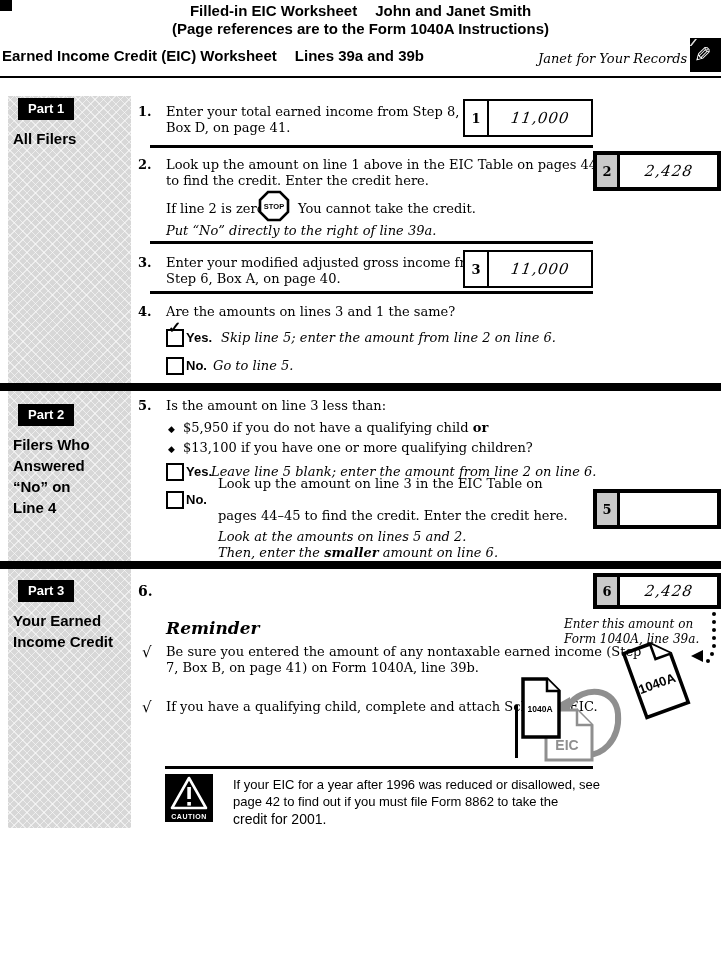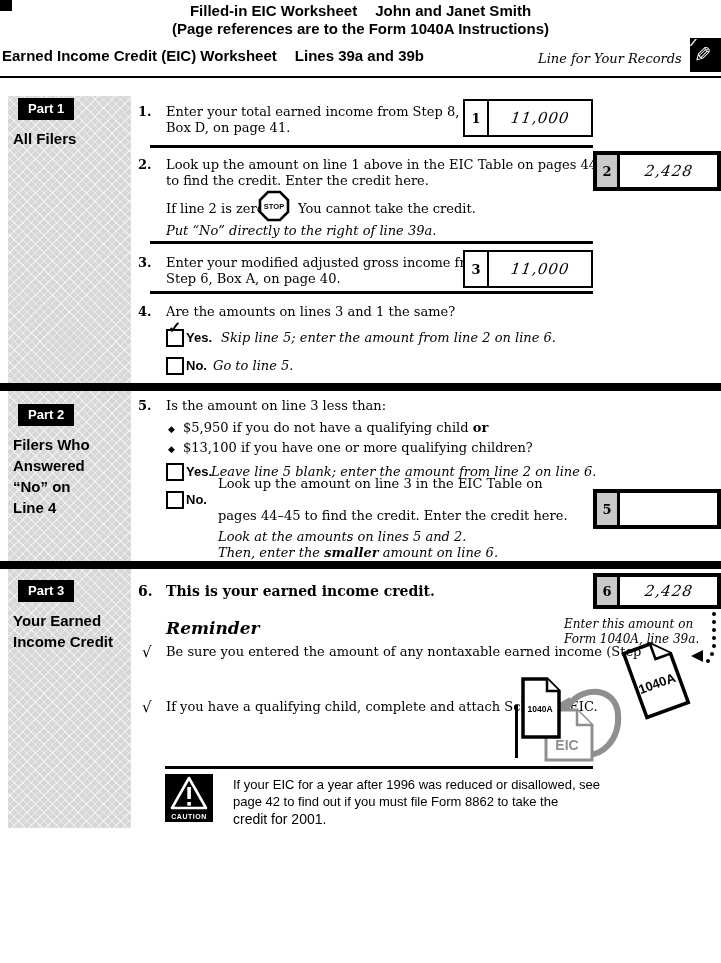--- a/index.html
+++ b/index.html
@@ -47,21 +47,21 @@
   <div class="corner" style="left:0;top:0;width:12px;height:11px;"></div>
 
   <div class="t sans bold center" style="top:3px;font-size:15px;">
     <span>Filled-in EIC Worksheet</span><span style="display:inline-block;width:18px;"></span><span>John and Janet Smith</span>
   </div>
   <div class="t sans bold center" style="top:21px;font-size:15px;">(Page references are to the Form 1040A Instructions)</div>
 
   <div class="t sans bold" style="left:2px;top:48px;font-size:15px;">
     <span>Earned Income Credit (EIC) Worksheet</span><span style="display:inline-block;width:18px;"></span><span>Lines 39a and 39b</span>
   </div>
-  <div class="t it" style="left:538px;top:51px;font-size:13px;">Line for Your Records</div>
+  <div class="t it" style="left:538px;top:51px;font-size:13px;">Janet for Your Records</div>
 
   <div class="pencil">
     <span class="lines">⁄⁄⁄</span>
     <span class="glyph">✎</span>
   </div>
 
   <div class="rule" style="left:0;top:76px;width:721px;height:2px;"></div>
 
   <div class="sidebar"></div>
   <div class="badge" style="left:18px;top:98px;">Part 1</div>
@@ -146,21 +146,20 @@
   <div class="vbox thick" style="left:593px;top:489px;width:128px;height:40px;">
     <div class="lbl">5</div>
     <div class="val">
         <span class="hand"></span>
       </div>
   </div>
 
   <div class="bar" style="top:561px;height:8px;"></div>
 
   <div class="t bold" style="left:138px;top:583px;font-size:14px;">6.</div>
-  <div class="t bold" style="left:166px;top:583px;font-size:14px;">This is your earned income credit.</div>
   <div class="vbox thick" style="left:593px;top:573px;width:128px;height:36px;">
     <div class="lbl">6</div>
     <div class="val">
         <span class="hand">2,428</span>
       </div>
   </div>
   <div class="t it" style="left:564px;top:616px;font-size:12px;">Enter this amount on</div>
   <div class="t it" style="left:564px;top:631px;font-size:12px;">Form 1040A, line 39a.</div>
 
   <div class="dot" style="left:712px;top:612px;"></div>
@@ -176,20 +175,21 @@
     <g transform="rotate(-20 46 50)">
       <path d="M24,16 H52 L68,32 V84 H24 Z" fill="#fff" stroke="#000" stroke-width="3.5"></path>
       <path d="M52,16 V32 H68" fill="#fff" stroke="#000" stroke-width="2.5"></path>
       <text x="45" y="60" text-anchor="middle" font-size="13" font-weight="bold">1040A</text>
     </g>
   </svg>
 
   <div class="t it bold" style="left:166px;top:620px;font-size:17px;">Reminder</div>
   <div class="t" style="left:142px;top:644px;font-size:15px;">√</div>
   <div class="t" style="left:166px;top:644px;">Be sure you entered the amount of any nontaxable earned income (Step</div>
+  <div class="t" style="left:166px;top:660px;">7, Box B, on page 41) on Form 1040A, line 39b.</div>
   <div class="t" style="left:142px;top:699px;font-size:15px;">√</div>
   <div class="t" style="left:166px;top:699px;">If you have a qualifying child, complete and attach Schedule EIC.</div>
 
   <div class="corner" style="left:515px;top:705px;width:3px;height:53px;"></div>
   <svg style="position:absolute;left:552px;top:672px;" width="78" height="96" viewBox="0 0 78 96">
     <path d="M16,34 C32,12 64,16 66,42 C68,68 50,86 30,82" fill="none" stroke="#8f8f8f" stroke-width="6"></path>
     <polygon points="18,25 2,34 18,44" fill="#8f8f8f"></polygon>
   </svg>
   <svg style="position:absolute;left:544px;top:708px;" width="50" height="54" viewBox="0 0 50 54">
     <path d="M2,2 H33 L48,17 V52 H2 Z" fill="#fff" stroke="#8f8f8f" stroke-width="3"></path>

